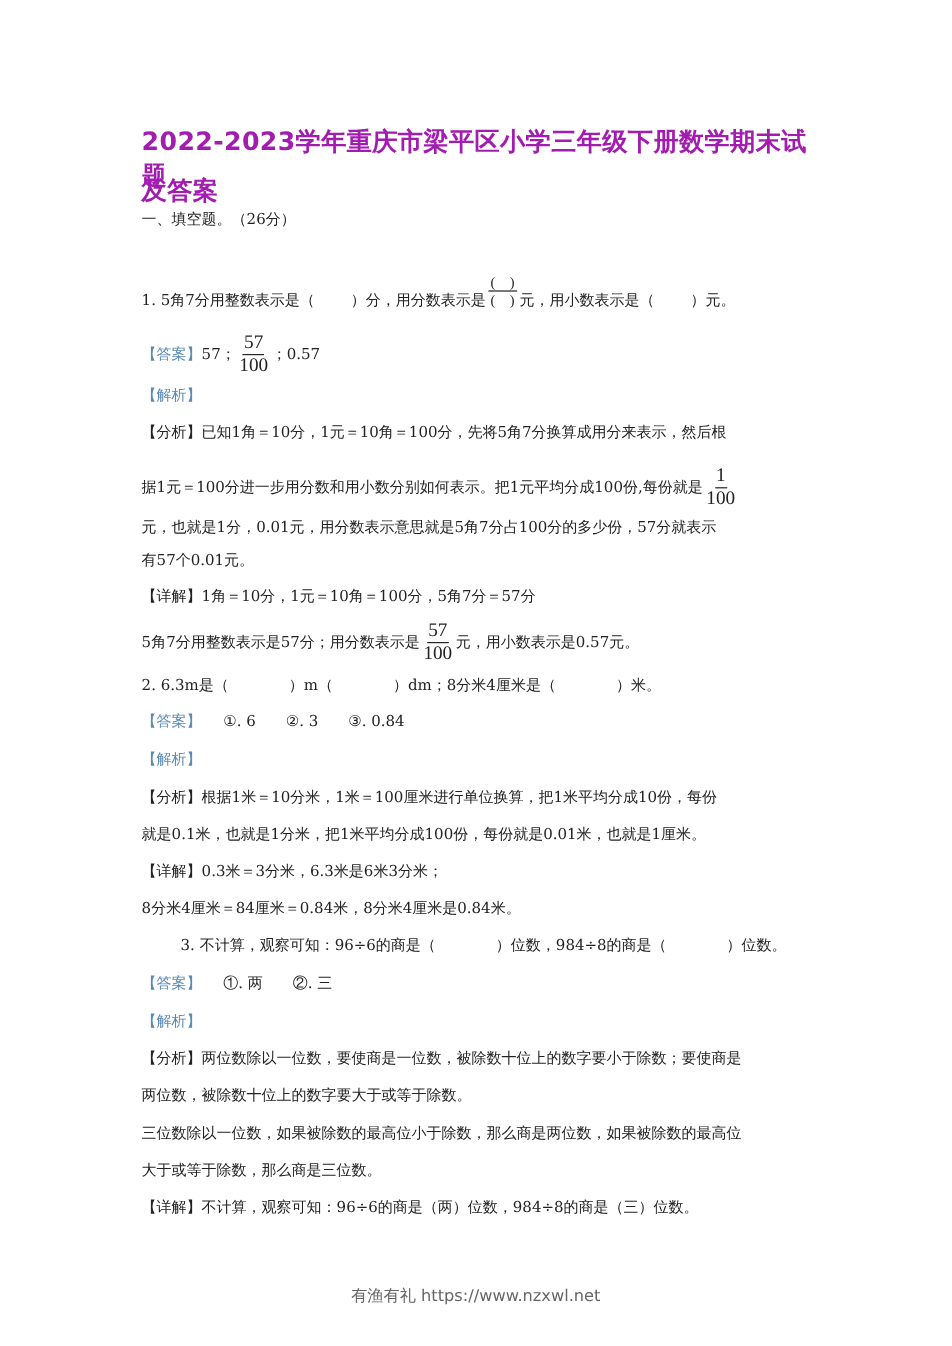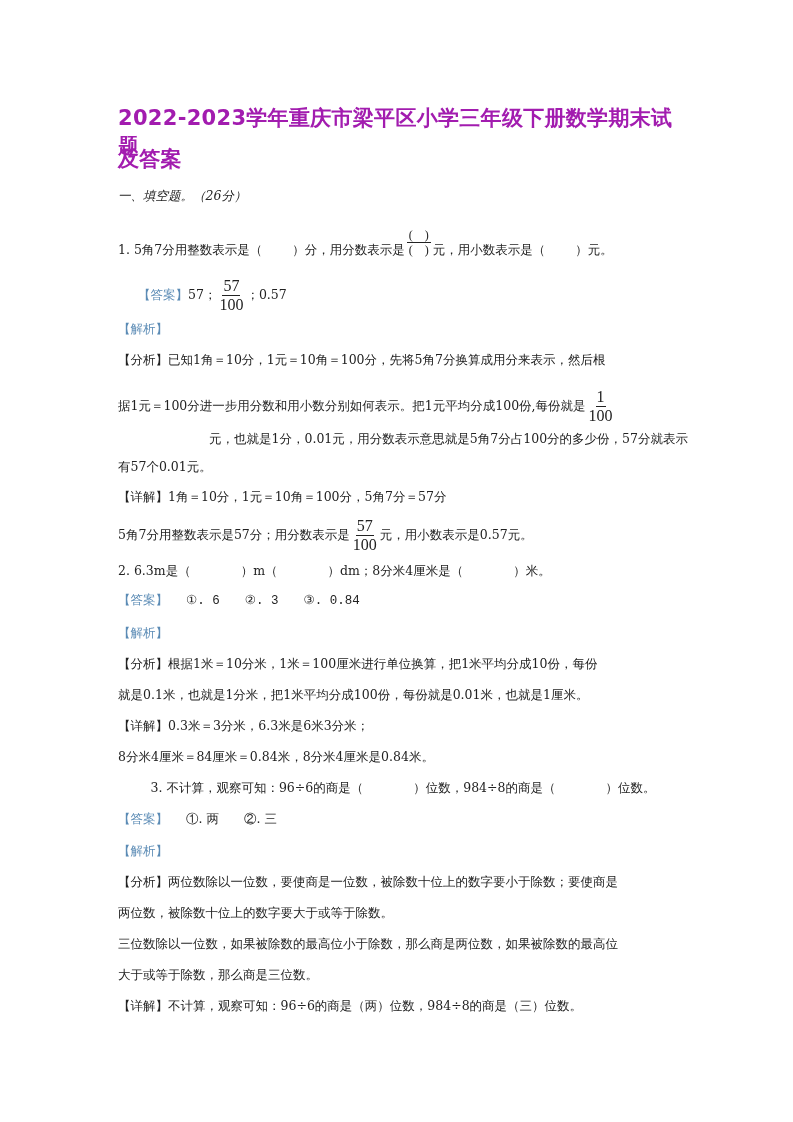--- a/index.html
+++ b/index.html
@@ -39,64 +39,64 @@
   }
 </style>
 </head>
 <body>
 
 <div class="page">
 
   <div class="title" style="top:104px;">2022-2023学年重庆市梁平区小学三年级下册数学期末试题</div>
   <div class="title" style="top:145px;">及答案</div>
 
-  <div class="line" style="top:188px;font-style:italic;">一、填空题。（26分）</div>
+  <div class="line" style="top:175px;">一、填空题。（26分）</div>
 
   <div class="line" style="top:236px;">
     <span>1. 5角7分用整数表示是（</span><span class="gap" style="width:30px;"></span><span>）分，用分数表示是</span><span class="frac empty" style="position:relative;top:-8px;">
         <span class="num">(　)</span>
         <span class="den">(　)</span>
       </span><span>元，用小数表示是（</span><span class="gap" style="width:30px;"></span><span>）元。</span>
   </div>
 
-  <div class="line" style="top:277px;margin-left:20px;">
+  <div class="line" style="top:277px;">
     <span class="lbl">【答案】</span><span>57；</span><span class="frac">
         <span class="num">57</span>
         <span class="den">100</span>
       </span><span>；0.57</span>
   </div>
 
   <div class="line" style="top:321px;">
     <span class="lbl">【解析】</span>
   </div>
 
   <div class="line" style="top:352px;">
     <span class="blk">【分析】</span><span>已知1角＝10分，1元＝10角＝100分，先将5角7分换算成用分来表示，然后根</span>
   </div>
   <div class="line" style="top:388px;">
     <span>据1元＝100分进一步用分数和用小数分别如何表示。把1元平均分成100份,每份就是</span><span class="frac">
         <span class="num">1</span>
         <span class="den">100</span>
       </span>
   </div>
-  <div class="line" style="top:431px;text-align:right;">元，也就是1分，0.01元，用分数表示意思就是5角7分占100分的多少份，57分就表示</div>
+  <div class="line" style="top:431px;">元，也就是1分，0.01元，用分数表示意思就是5角7分占100分的多少份，57分就表示</div>
   <div class="line" style="top:459px;">有57个0.01元。</div>
 
   <div class="line" style="top:489px;">
     <span>【详解】</span><span>1角＝10分，1元＝10角＝100分，5角7分＝57分</span>
   </div>
   <div class="line" style="top:517px;">
     <span>5角7分用整数表示是57分；用分数表示是</span><span class="frac">
         <span class="num">57</span>
         <span class="den">100</span>
       </span><span>元，用小数表示是0.57元。</span>
   </div>
 
   <div class="line" style="top:563px;">2. 6.3m是（　　　　）m（　　　　）dm；8分米4厘米是（　　　　）米。</div>
-  <div class="line" style="top:593px;font-family:Liberation Mono, monospace;">
+  <div class="line" style="top:593px;">
     <span class="lbl">【答案】</span><span class="gap" style="width:18px;"></span><span>①. 6　　②. 3　　③. 0.84</span>
   </div>
   <div class="line" style="top:625px;">
     <span class="lbl">【解析】</span>
   </div>
   <div class="line" style="top:656px;">
     <span>【分析】</span><span>根据1米＝10分米，1米＝100厘米进行单位换算，把1米平均分成10份，每份</span>
   </div>
   <div class="line" style="top:687px;">就是0.1米，也就是1分米，把1米平均分成100份，每份就是0.01米，也就是1厘米。</div>
   <div class="line" style="top:718px;">
@@ -114,13 +114,14 @@
   <div class="line" style="top:874px;">
     <span>【分析】</span><span>两位数除以一位数，要使商是一位数，被除数十位上的数字要小于除数；要使商是</span>
   </div>
   <div class="line" style="top:905px;">两位数，被除数十位上的数字要大于或等于除数。</div>
   <div class="line" style="top:936px;">三位数除以一位数，如果被除数的最高位小于除数，那么商是两位数，如果被除数的最高位</div>
   <div class="line" style="top:967px;">大于或等于除数，那么商是三位数。</div>
   <div class="line" style="top:998px;">
     <span>【详解】</span><span>不计算，观察可知：96÷6的商是（两）位数，984÷8的商是（三）位数。</span>
   </div>
 
+  <div class="footer">有渔有礼 https://www.nzxwl.net</div>
 </div>
 
 </body></html>

